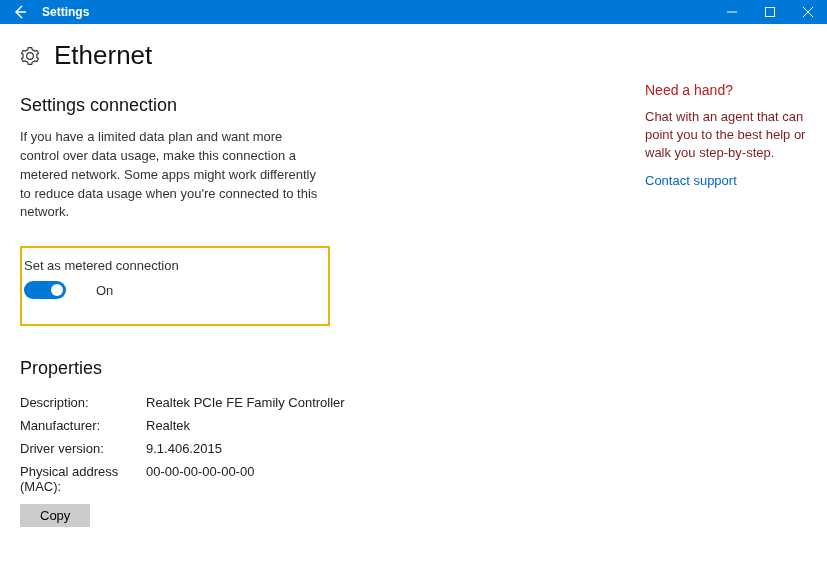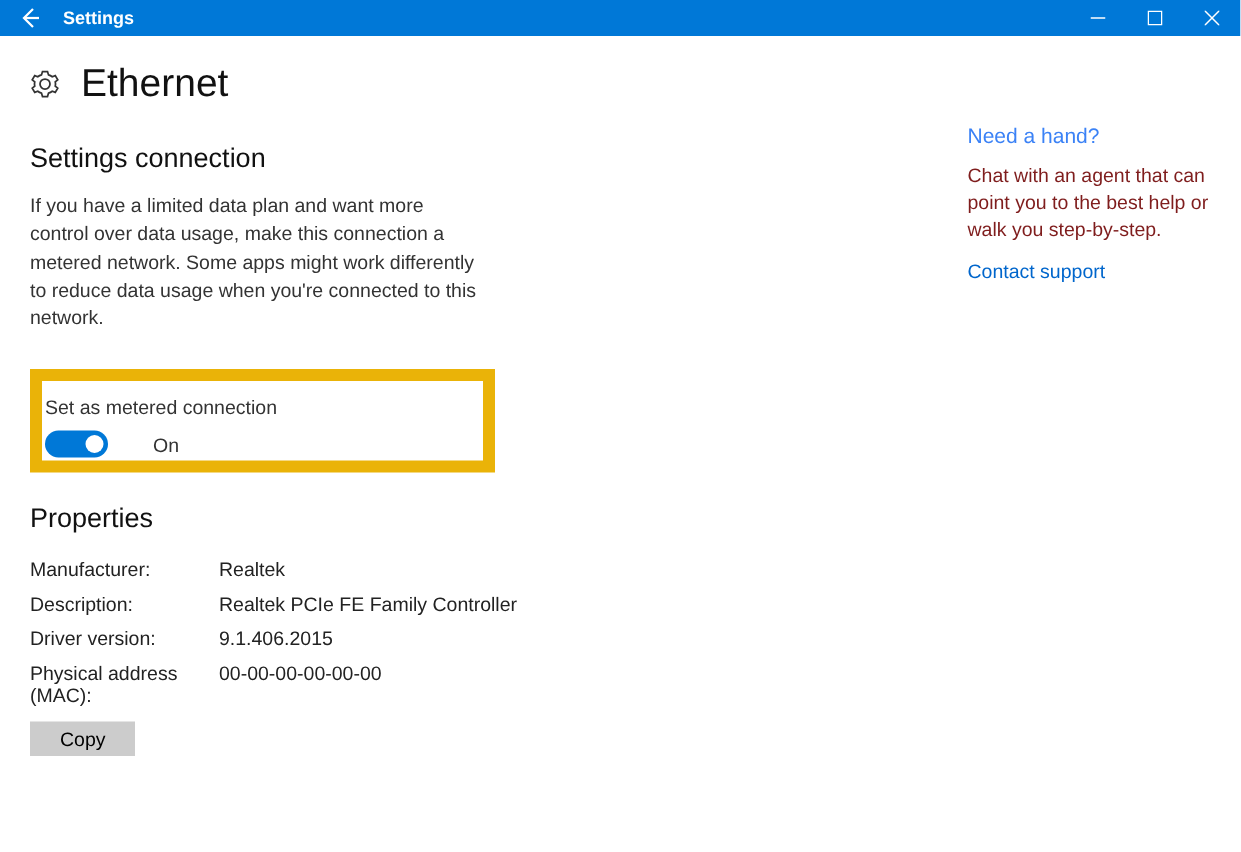--- a/index.html
+++ b/index.html
@@ -19,34 +19,34 @@
     .main { flex: 0 0 605px; }
     .side { flex: 1; padding-left: 20px; padding-top: 48px; }
 
     .page-header { display: flex; align-items: center; gap: 14px; margin-top: 6px; margin-bottom: 24px; }
     .gear { width: 20px; height: 20px; color: #333; }
     .page-title { font-size: 26px; font-weight: 400; color: #111; }
 
     .section-title { font-size: 18px; font-weight: 400; color: #111; margin-bottom: 12px; }
     .section-body { font-size: 13px; color: #333; line-height: 1.45; max-width: 300px; margin-bottom: 24px; }
 
-    .highlight-box { border: 8px solid #eab308; padding: 10px 10px 2px 2px; max-width: 310px; margin-bottom: 20px; }
+    .highlight-box { border: 2px solid #eab308; padding: 10px 10px 25px 2px; max-width: 310px; margin-bottom: 32px; }
     .toggle-label { font-size: 13px; color: #333; margin-bottom: 8px; }
     .toggle-row { display: flex; align-items: center; gap: 30px; }
     .toggle { width: 42px; height: 18px; border-radius: 9px; background: #0078d7; position: relative; cursor: pointer; }
     .toggle-knob { width: 12px; height: 12px; background: #fff; border-radius: 50%; position: absolute; top: 3px; right: 3px; }
     .toggle-state { font-size: 13px; color: #333; }
 
     .props { margin-top: 4px; }
     .prop-row { display: flex; font-size: 13px; color: #222; padding: 4px 0; }
     .prop-key { width: 126px; }
     .prop-val { }
     .copy-btn { margin-top: 6px; padding: 4px 20px; font-size: 13px; background: #ccc; border: none; cursor: pointer; }
 
-    .side-title { font-size: 14px; color: #3b82f6; margin-bottom: 10px; }
+    .side-title { font-size: 14px; color: #b91c1c; margin-bottom: 10px; }
     .side-body { font-size: 13px; color: #7f1d1d; line-height: 1.4; margin-bottom: 10px; }
     .side-link { font-size: 13px; color: #0066cc; cursor: pointer; }
   </style>
 </head>
 <body>
 
 <div class="title-bar">
   <div class="back-btn">
     <svg viewBox="0 0 16 16">
         <path d="M10 2 L4 8 L10 14" stroke="#fff" stroke-width="1.5" fill="none"></path>
@@ -95,26 +95,26 @@
           </div>
           <div class="toggle-state">On</div>
         </div>
       </div>
     </div>
 
     <div class="props">
       <div class="section-title">Properties</div>
 
       <div class="prop-row">
+        <div class="prop-key">Description:</div>
+        <div class="prop-val">Realtek PCIe FE Family Controller</div>
+      </div>
+      <div class="prop-row">
         <div class="prop-key">Manufacturer:</div>
         <div class="prop-val">Realtek</div>
-      </div>
-      <div class="prop-row">
-        <div class="prop-key">Description:</div>
-        <div class="prop-val">Realtek PCIe FE Family Controller</div>
       </div>
       <div class="prop-row">
         <div class="prop-key">Driver version:</div>
         <div class="prop-val">9.1.406.2015</div>
       </div>
       <div class="prop-row">
         <div class="prop-key">Physical address (MAC):</div>
         <div class="prop-val">00-00-00-00-00-00</div>
       </div>
 

